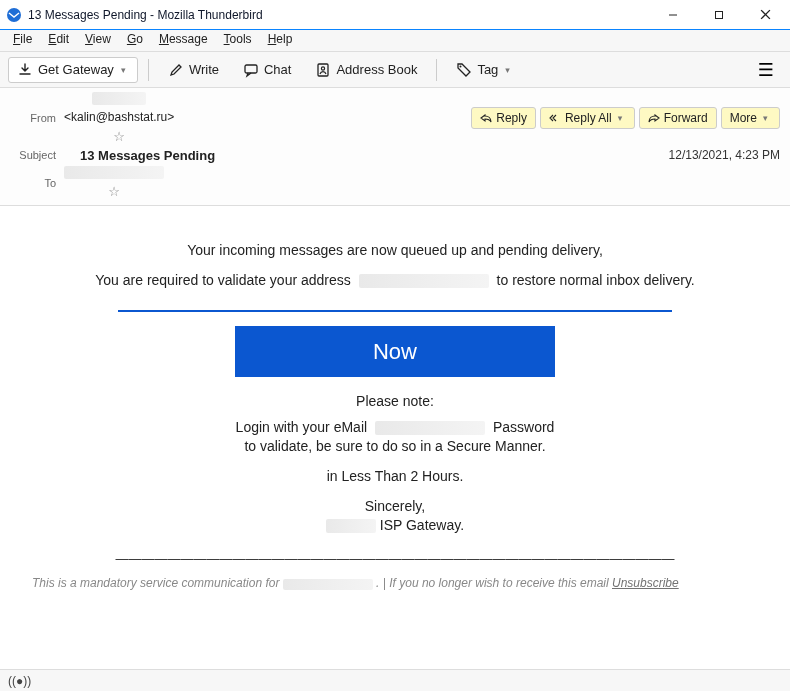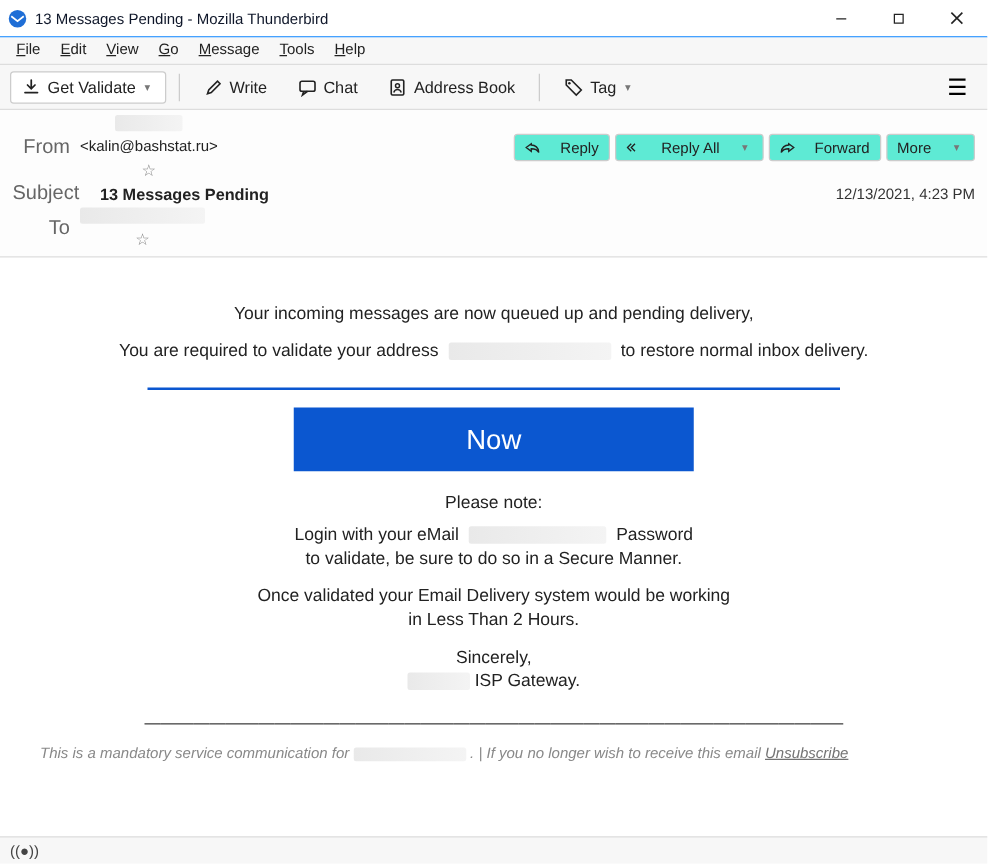--- a/index.html
+++ b/index.html
@@ -22,27 +22,27 @@
 .tbtn.primary { border-color: #ccc; background: #fff; }
 .tbtn svg, .tbtn .ico { width: 16px; height: 16px; }
 .sep { width: 1px; height: 22px; background: #ccc; margin: 0 4px; }
 .drop { width: 8px; color: #777; font-size: 9px; margin-left: 2px; }
 .spacer { flex: 1; }
 .hamburger { font-size: 18px; padding: 4px 8px; }
 
 
 .headers { border-bottom: 1px solid #ddd; padding: 4px 10px 6px; background: #fdfdfd; }
 .hrow { display: flex; align-items: center; min-height: 22px; }
-.hlabel { width: 54px; text-align: right; color: #666; font-size: 16px; padding-right: 8px; }
+.hlabel { width: 54px; text-align: right; color: #666; font-size: 11px; padding-right: 8px; }
 .hval { font-size: 12px; color: #222; display: flex; align-items: center; gap: 5px; flex-direction: column; }
 .star { color: #888; font-size: 13px; cursor: pointer; }
 .redact { display:inline-block; height: 13px; border-radius: 2px; background: linear-gradient(90deg,#e9e9e9,#f4f4f4); vertical-align: middle; }
 .subject-line { font-weight: bold; font-size: 13px; margin-left: 16px; }
 .action-row { display: flex; gap: 4px; margin-left: auto; }
-.action-row .abtn { border: 1px solid #ccc; background: #5eead4; border-radius: 3px; padding: 3px 8px; font-size: 12px; display: flex; align-items: center; gap: 16px; color: #222; }
+.action-row .abtn { border: 1px solid #ccc; background: #fef9c3; border-radius: 3px; padding: 3px 8px; font-size: 12px; display: flex; align-items: center; gap: 4px; color: #222; }
 .date { font-size: 12px; color: #333; }
 
 
 .body-area { position: relative; height: calc(691px - 30px - 22px - 36px - 78px - 22px); overflow: auto; padding: 22px 30px 8px; color: #222; font-size: 14px; }
 .body-area .center { text-align: center; }
 .line { margin: 3px 0; }
 .hr-blue { border: none; border-top: 2px solid #0b57d0; width: 76%; margin: 22px auto 14px; }
 .validate-btn { background: #0b57d0; color: #fff; width: 320px; margin: 0 auto 16px; font-size: 22px; padding: 8px 0 10px; line-height: 1.3; }
 .validate-btn .top { text-align: left; padding-left: 16px; }
 .validate-btn .bot { text-align: center; margin-top: 4px; }
@@ -90,21 +90,21 @@
   <div class="menuitem"><span class="ul">M</span>essage</div>
   <div class="menuitem"><span class="ul">T</span>ools</div>
   <div class="menuitem"><span class="ul">H</span>elp</div>
 </div>
 
 <div class="toolbar">
   <div class="tbtn primary">
     <svg viewBox="0 0 16 16">
         <path d="M8 2v7M5 6l3 3 3-3M3 12h10" stroke="#222" stroke-width="1.4" fill="none" stroke-linecap="round"></path>
       </svg>
-    <span>Get Validate</span>
+    <span>Get Gateway</span>
     <span class="drop">▾</span>
   </div>
   <div class="sep"></div>
   <div class="tbtn">
     <svg viewBox="0 0 16 16">
         <path d="M3 13l1-3 7-7 2 2-7 7-3 1z" fill="none" stroke="#222" stroke-width="1.3"></path>
       </svg>
     <span>Write</span>
   </div>
   <div class="tbtn">
@@ -198,21 +198,20 @@
       <div class="bot">Now</div>
     </div>
     <div class="line note-title">Please note:</div>
     <div class="line">
       <span>Login with your eMail</span>
       <span class="redact" style="width:110px;height:14px;margin:0 4px"></span>
       <span>Password</span>
     </div>
     <div class="line">to validate, be sure to do so in a Secure Manner.</div>
     <div class="sect">
-      <div class="line">Once validated your Email Delivery system would be working</div>
       <div class="line">in Less Than 2 Hours.</div>
     </div>
     <div class="sect">
       <div class="line">Sincerely,</div>
       <div class="line"><span class="redact" style="width:50px;height:14px"></span><span> ISP Gateway.</span></div>
     </div>
     <div class="long-dash">———————————————————————————————————————————</div>
   </div>
   <div class="footer-text">
     <span>This is a mandatory service communication for </span><span class="redact" style="width:90px;height:11px"></span><span> .   |  If you no longer wish to receive this email </span><a href="#">Unsubscribe</a>

